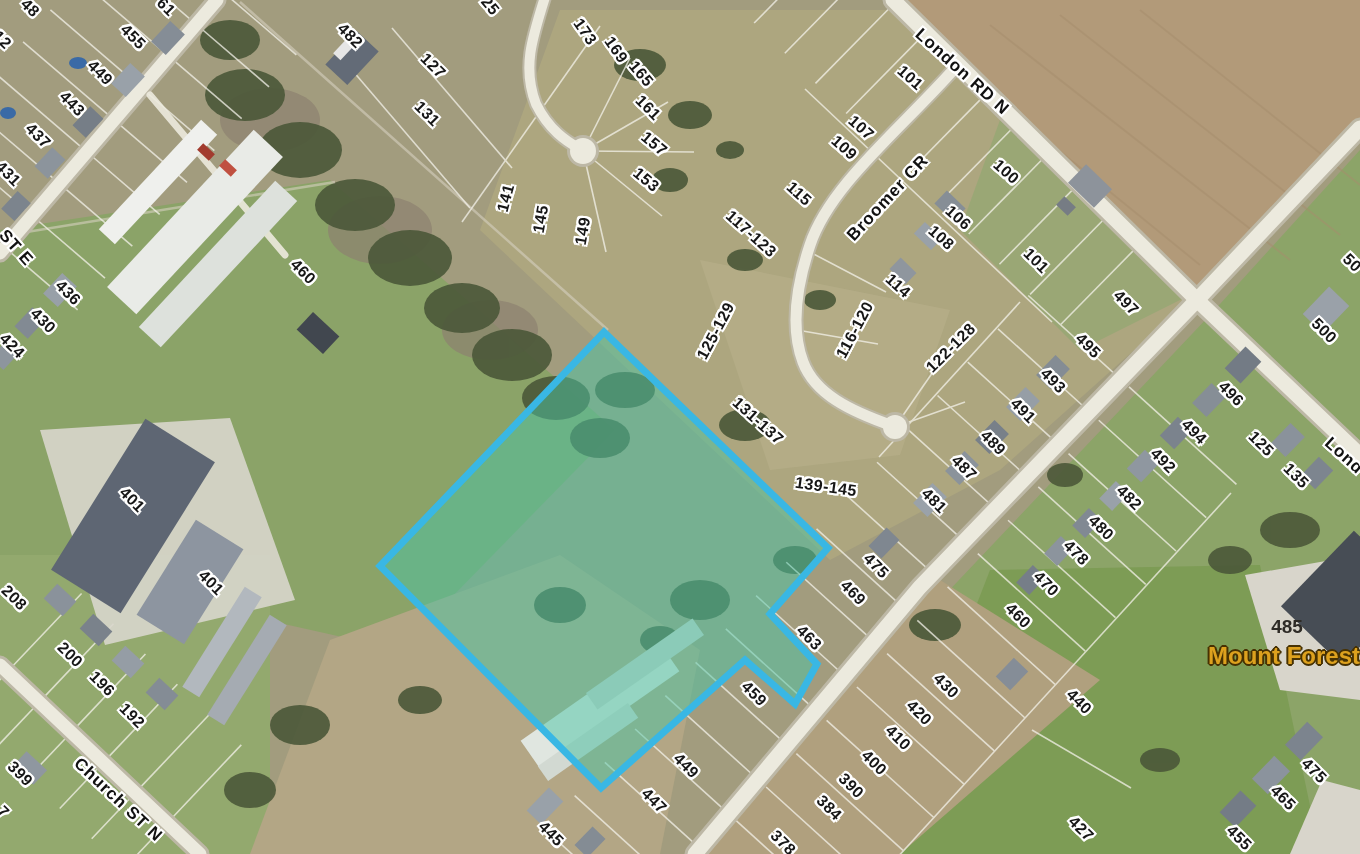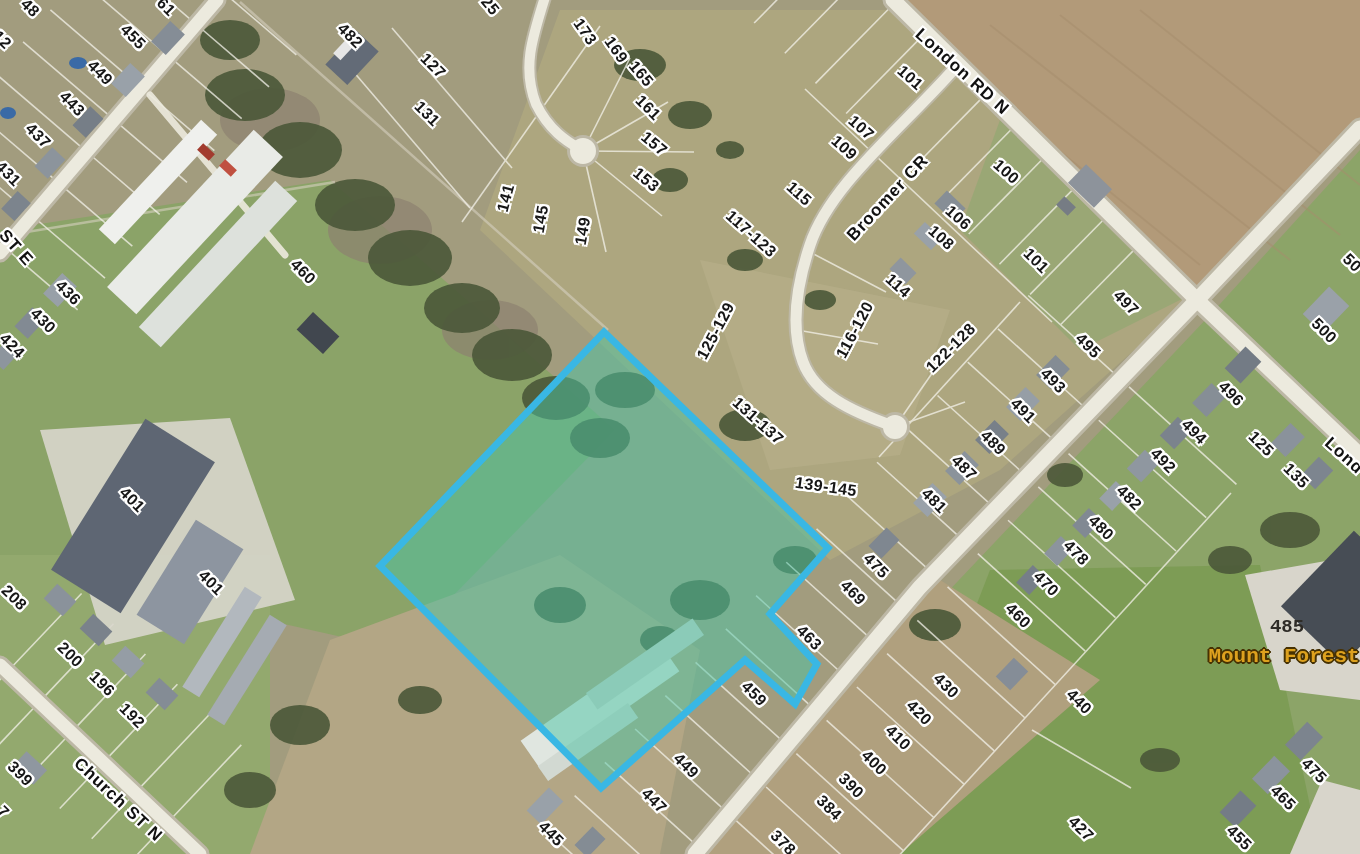--- a/index.html
+++ b/index.html
@@ -6,21 +6,21 @@
   #viewport{position:relative;width:1360px;height:854px;overflow:hidden;
     font-family:"Liberation Sans",sans-serif;background:#a29c7e;}
   #base{position:absolute;left:0;top:0;}
   #labels{position:absolute;left:0;top:0;width:100%;height:100%;pointer-events:none;}
   .lot{position:absolute;font-weight:bold;font-size:16px;color:#161616;white-space:nowrap;
     letter-spacing:.5px;
     text-shadow:-2px 0 0 #fff,2px 0 0 #fff,0 -2px 0 #fff,0 2px 0 #fff,
       -1px -1px 0 #fff,1px -1px 0 #fff,-1px 1px 0 #fff,1px 1px 0 #fff,
       -2px -2px 0 #fff,2px 2px 0 #fff,-2px 2px 0 #fff,2px -2px 0 #fff;}
   .street{font-size:17px;letter-spacing:1px;color:#111;}
-  .place{position:absolute;white-space:nowrap;font-weight:bold;font-family:Liberation Mono, monospace;}
+  .place{position:absolute;white-space:nowrap;font-weight:bold;}
   .place.outlined{text-shadow:-2px 0 0 #473203,2px 0 0 #473203,0 -2px 0 #473203,0 2px 0 #473203,
       -1px -1px 0 #473203,1px -1px 0 #473203,-1px 1px 0 #473203,1px 1px 0 #473203;}
 </style>
 </head>
 <body>
 
 <div id="viewport">
   <svg id="base" width="1360" height="854" viewBox="0 0 1360 854">
 
     <g>
@@ -368,15 +368,15 @@
       <div class="lot" style="left: 1081px; top: 829px; transform: translate(-50%, -50%) rotate(45deg);">427</div>
       <div class="lot" style="left: 1314px; top: 771px; transform: translate(-50%, -50%) rotate(45deg);">475</div>
       <div class="lot" style="left: 1283px; top: 798px; transform: translate(-50%, -50%) rotate(45deg);">465</div>
       <div class="lot" style="left: 1239px; top: 838px; transform: translate(-50%, -50%) rotate(45deg);">455</div>
       <div class="lot street" style="left: 962px; top: 72px; transform: translate(-50%, -50%) rotate(42deg);">London RD N</div>
       <div class="lot street" style="left: 888px; top: 198px; transform: translate(-50%, -50%) rotate(-47deg);">Broomer CR</div>
       <div class="lot street" style="left: 118px; top: 800px; transform: translate(-50%, -50%) rotate(43deg);">Church ST N</div>
       <div class="lot street" style="left: 16px; top: 248px; transform: translate(-50%, -50%) rotate(48deg);">ST E</div>
       <div class="lot street" style="left: 1344px; top: 456px; transform: translate(-50%, -50%) rotate(42deg);">Lond</div>
       <div class="place" style="left: 1287px; top: 627px; transform: translate(-50%, -50%) rotate(0deg); color: rgb(46, 43, 38); font-size: 19px;">485</div>
-      <div class="place outlined" style="left: 1284px; top: 656px; transform: translate(-50%, -50%) rotate(0deg); color: rgb(221, 161, 30); font-size: 21px;">Mount Forest</div>
+      <div class="place outlined" style="left: 1284px; top: 656px; transform: translate(-50%, -50%) rotate(0deg); color: rgb(221, 161, 30); font-size: 24px;">Mount Forest</div>
     </div>
 </div>
 
 </body></html>

